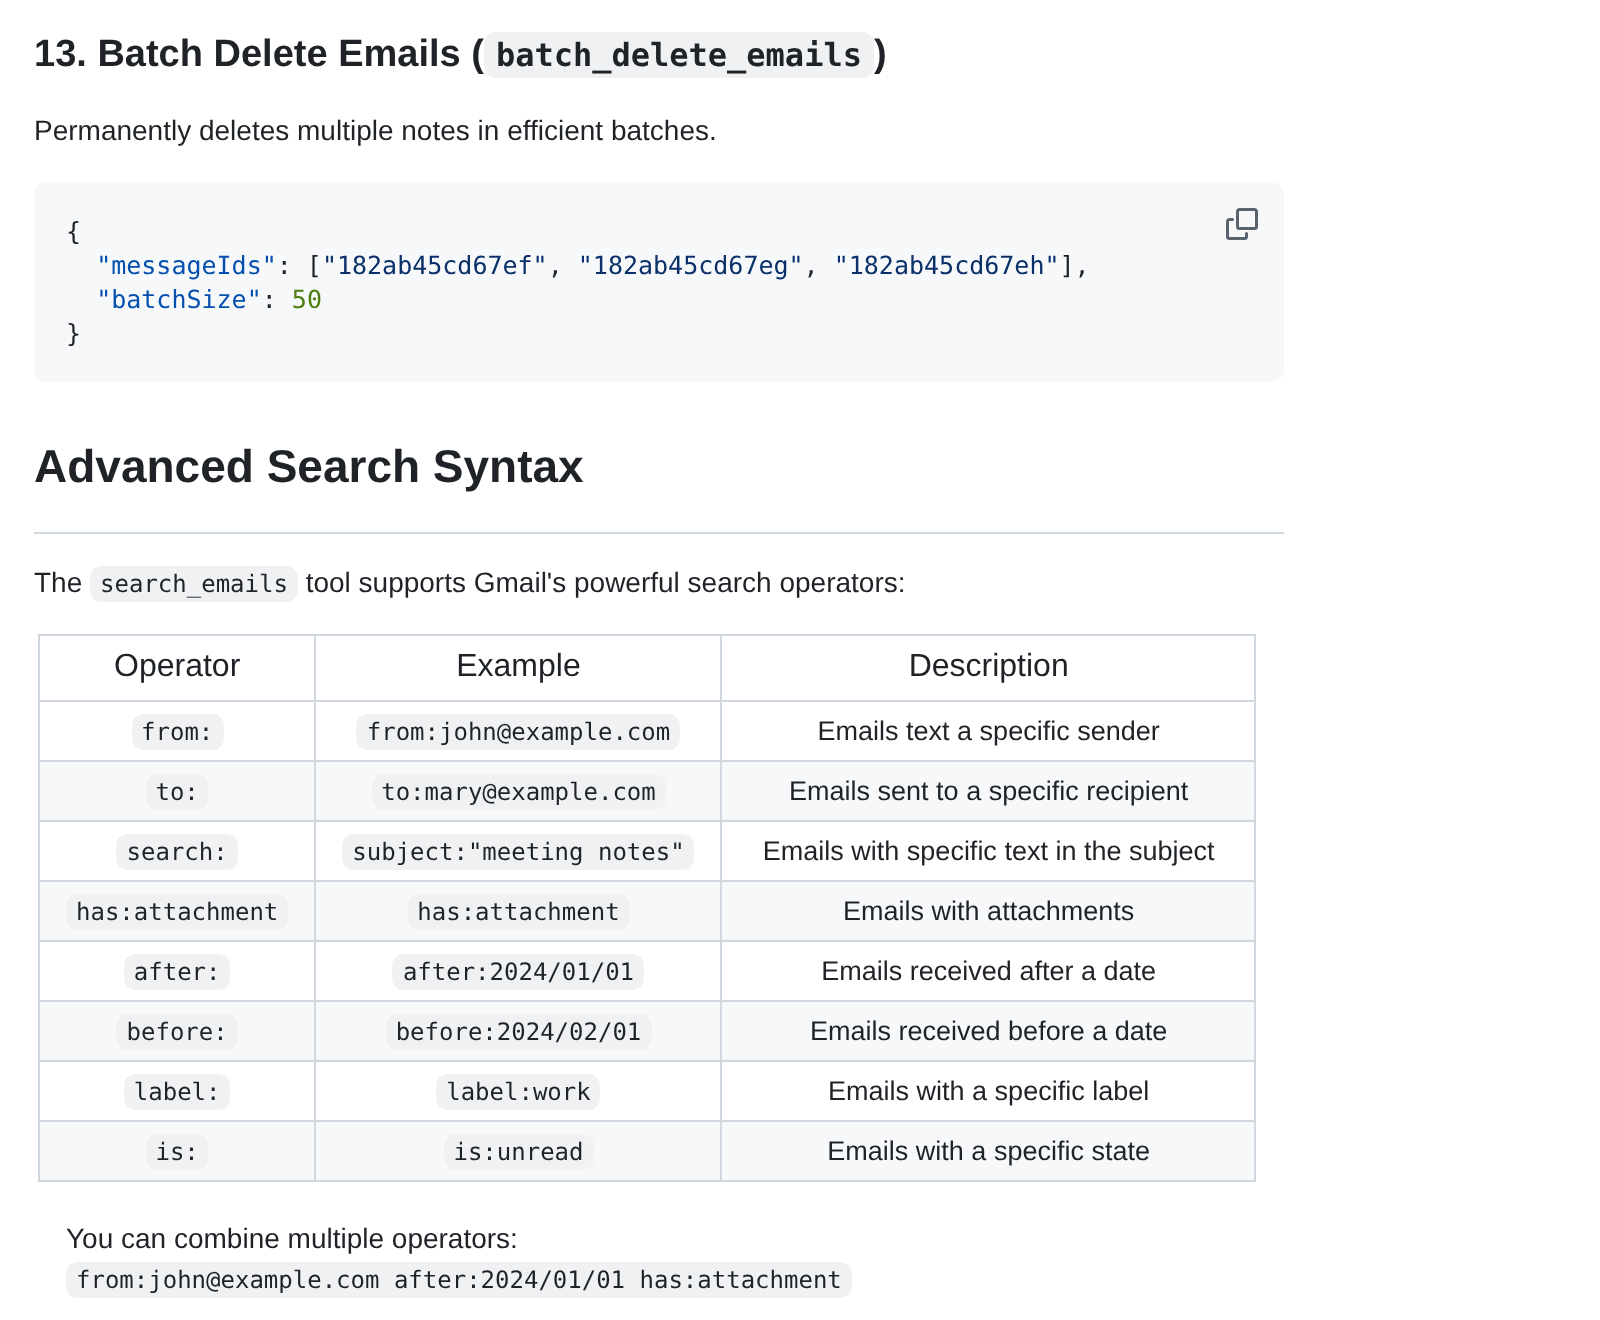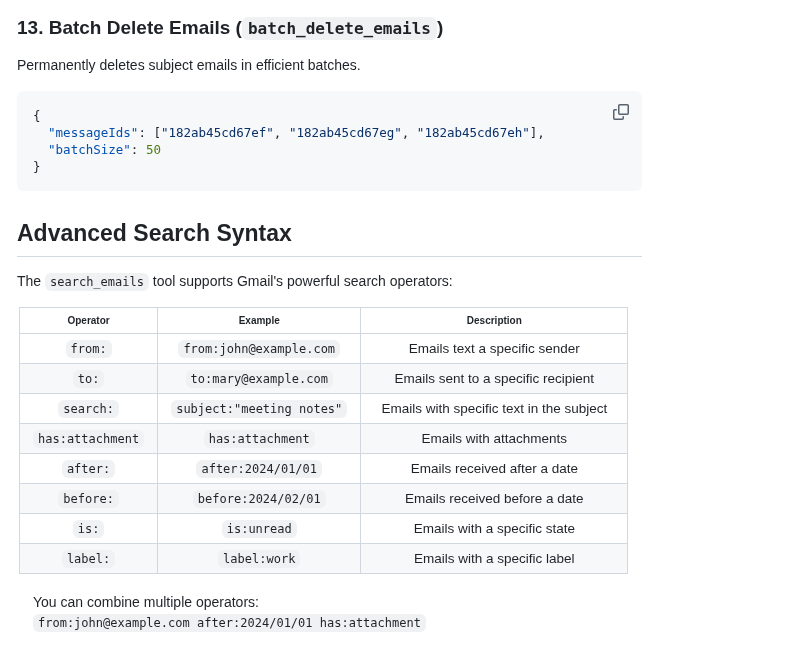--- a/index.html
+++ b/index.html
@@ -60,60 +60,60 @@
     border: none;
     padding: 5px;
     color: #59636e;
     cursor: pointer;
     line-height: 0;
     border-radius: 6px;
   }
 
   h2.advanced-heading {
     margin: 28px 0 14px 0;
-    padding-bottom: 8px;
+    padding-bottom: 18px;
     border-bottom: 1px solid #d1d9e0;
     font-size: 23px;
     font-weight: 600;
     line-height: 1.25;
   }
 
   table.operators {
     border-collapse: collapse;
     margin: 2px 0 18px 2px;
     font-size: 13.5px;
   }
   table.operators th, table.operators td {
     border: 1px solid #d0d7de;
     padding: 7px 13px;
     vertical-align: middle;
   }
   table.operators th {
-    font-weight: 700;
+    font-weight: 400;
     text-align: center;
-    font-size: 10px;
+    font-size: 16px;
     background: #ffffff;
   }
   table.operators th:nth-child(1) { width: 131px; }
   table.operators th:nth-child(2) { width: 193px; }
   table.operators th:nth-child(3) { width: 267px; }
   table.operators td { text-align: center; }
   table.operators tbody tr:nth-child(even) { background: #f6f8fa; }
   table.operators tbody tr:nth-child(odd)  { background: #ffffff; }
 
   p.footer-line { margin: 16px; font-size: 14px; }
 </style>
 </head>
 <body>
 
 <div class="page">
 
   <h3 class="section-heading"><span>13. Batch Delete Emails (</span><code class="inline-code">batch_delete_emails</code><span>)</span></h3>
 
-  <p>Permanently deletes subject emails in efficient batches.</p>
+  <p>Permanently deletes multiple notes in efficient batches.</p>
 
   <div class="code-block">
     <button class="copy-btn" aria-label="Copy">
       <span>
         <svg height="16" width="16" viewBox="0 0 16 16" fill="currentColor" aria-hidden="true">
           <path d="M0 6.75C0 5.784.784 5 1.75 5h1.5a.75.75 0 0 1 0 1.5h-1.5a.25.25 0 0 0-.25.25v7.5c0 .138.112.25.25.25h7.5a.25.25 0 0 0 .25-.25v-1.5a.75.75 0 0 1 1.5 0v1.5A1.75 1.75 0 0 1 9.25 16h-7.5A1.75 1.75 0 0 1 0 14.25Z"></path>
           <path d="M5 1.75C5 .784 5.784 0 6.75 0h7.5C15.216 0 16 .784 16 1.75v7.5A1.75 1.75 0 0 1 14.25 11h-7.5A1.75 1.75 0 0 1 5 9.25Zm1.75-.25a.25.25 0 0 0-.25.25v7.5c0 .138.112.25.25.25h7.5a.25.25 0 0 0 .25-.25v-7.5a.25.25 0 0 0-.25-.25Z"></path>
         </svg>
       </span>
     </button>
@@ -161,27 +161,27 @@
           <td><code class="inline-code">after:</code></td>
           <td><code class="inline-code">after:2024/01/01</code></td>
           <td>Emails received after a date</td>
         </tr>
         <tr>
           <td><code class="inline-code">before:</code></td>
           <td><code class="inline-code">before:2024/02/01</code></td>
           <td>Emails received before a date</td>
         </tr>
         <tr>
+          <td><code class="inline-code">label:</code></td>
+          <td><code class="inline-code">label:work</code></td>
+          <td>Emails with a specific label</td>
+        </tr>
+        <tr>
           <td><code class="inline-code">is:</code></td>
           <td><code class="inline-code">is:unread</code></td>
           <td>Emails with a specific state</td>
-        </tr>
-        <tr>
-          <td><code class="inline-code">label:</code></td>
-          <td><code class="inline-code">label:work</code></td>
-          <td>Emails with a specific label</td>
         </tr>
       </tbody>
   </table>
 
   <p class="footer-line"><span>You can combine multiple operators: </span><code class="inline-code">from:john@example.com after:2024/01/01 has:attachment</code></p>
 
 </div>
 
 </body></html>

